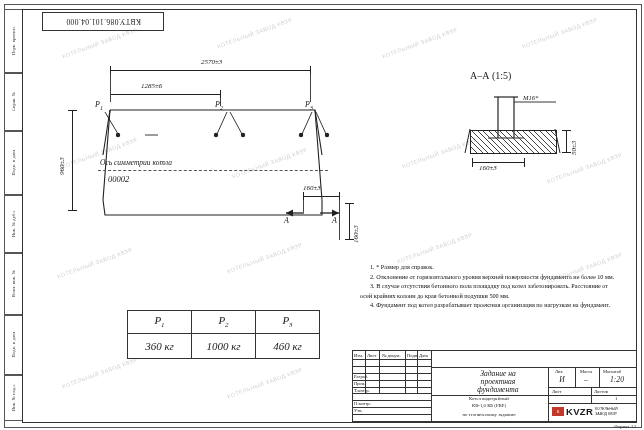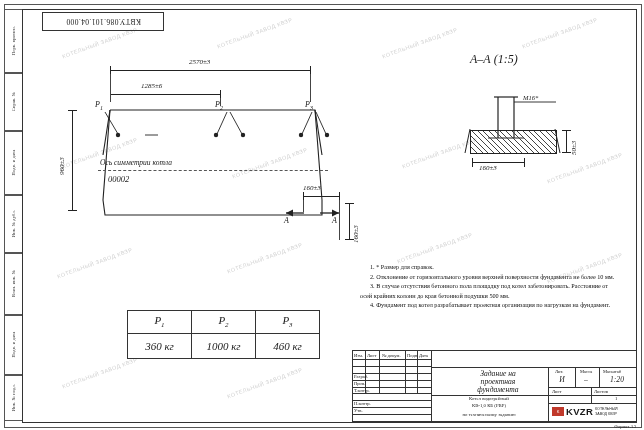--- a/index.html
+++ b/index.html
@@ -114,21 +114,21 @@
   <div class="wm" style="left:60px;top:370px;">КОТЕЛЬНЫЙ ЗАВОД КВЗР</div>
   <div class="wm" style="left:225px;top:380px;">КОТЕЛЬНЫЙ ЗАВОД КВЗР</div>
 
   <div class="topstamp">
     <span>КВТУ.086.101.04.000</span>
   </div>
 
   <div class="ln lnh" style="left:110px;top:70px;width:200px;"></div>
   <div class="ln lnv" style="left:110px;top:66px;height:9px;"></div>
   <div class="ln lnv" style="left:310px;top:66px;height:9px;"></div>
-  <div class="t dim" style="left:189px;top:58px;">2570±3</div>
+  <div class="t dim" style="left:201px;top:58px;">2570±3</div>
 
   <div class="ln lnh" style="left:110px;top:94px;width:110px;"></div>
   <div class="ln lnv" style="left:110px;top:90px;height:9px;"></div>
   <div class="ln lnv" style="left:220px;top:90px;height:9px;"></div>
   <div class="t dim" style="left:141px;top:82px;">1285±6</div>
 
   <div class="ln lnv thin" style="left:110px;top:74px;height:28px;"></div>
   <div class="ln lnv thin" style="left:220px;top:98px;height:8px;"></div>
   <div class="ln lnv thin" style="left:310px;top:74px;height:28px;"></div>
 
@@ -185,21 +185,21 @@
     <line x1="4" y1="8" x2="22" y2="8" stroke="#222" stroke-width="1.3"></line>
     <polygon points="4,8 11,4.5 11,11.5" fill="#222"></polygon>
   </svg>
   <svg width="60" height="30" style="position:absolute;left:320px;top:205px;">
     <line x1="0" y1="8" x2="19" y2="8" stroke="#222" stroke-width="1.3"></line>
     <polygon points="19,8 12,4.5 12,11.5" fill="#222"></polygon>
   </svg>
   <div class="t lbl" style="left:284px;top:216px;">A</div>
   <div class="t lbl" style="left:332px;top:216px;">A</div>
 
-  <div class="t" style="left:470px;top:52px;font-size:12px;font-style:italic;">А–А (1:5)</div>
+  <div class="t" style="left:470px;top:70px;font-size:10px;">А–А (1:5)</div>
 
   <svg width="120" height="70" style="position:absolute;left:470px;top:92px;">
     <line x1="28" y1="5" x2="28" y2="46" stroke="#222" stroke-width="1.2"></line>
     <line x1="44" y1="5" x2="44" y2="46" stroke="#222" stroke-width="1.2"></line>
     <line x1="24" y1="5" x2="48" y2="5" stroke="#222" stroke-width="1.2"></line>
     <line x1="18" y1="46" x2="54" y2="46" stroke="#222" stroke-width="1.0"></line>
     <line x1="60" y1="10" x2="86" y2="10" stroke="#222" stroke-width="0.9"></line>
     <line x1="44" y1="10" x2="60" y2="10" stroke="#222" stroke-width="0.9"></line>
   </svg>
   <div class="t" style="left:523px;top:94px;font-size:6.5px;font-style:italic;">M16*</div>

